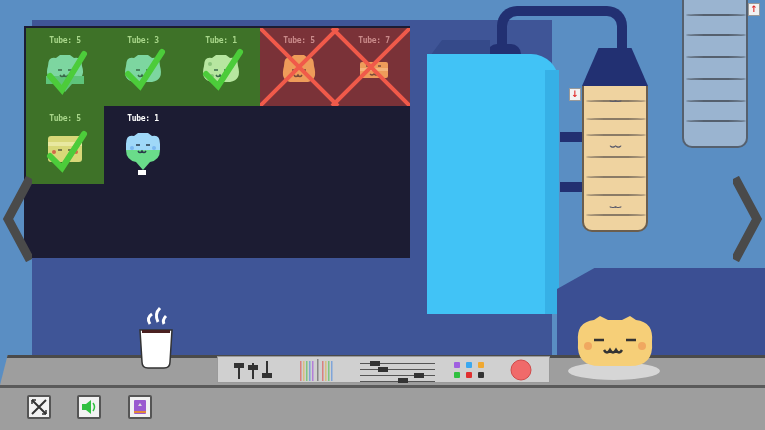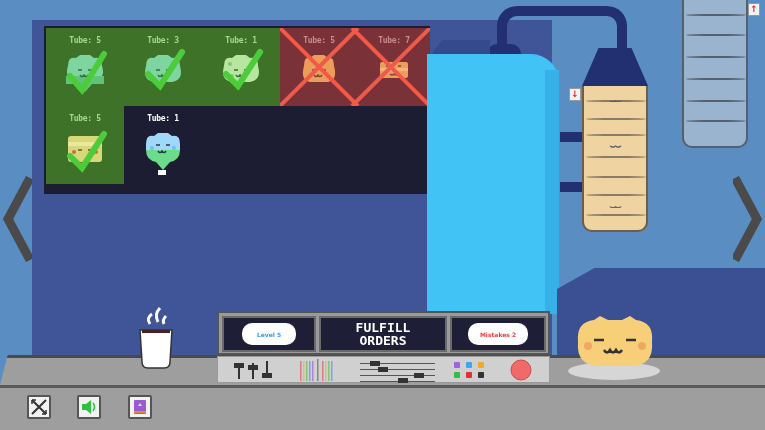--- a/index.html
+++ b/index.html
@@ -4,21 +4,21 @@
 <style>
   * { box-sizing: border-box; margin: 0; padding: 0; }
   html, body { width: 765px; height: 430px; overflow: hidden; background: #5b8fc3; font-family: "DejaVu Sans", sans-serif; }
   #stage { position: absolute; left: 0; top: 0; width: 765px; height: 430px; background: #5a8ec3; overflow: hidden; }
   .abs { position: absolute; }
 
   
   #wall { left: 32px; top: 20px; width: 520px; height: 340px; background: #3f5597; }
 
   
-  #board { left: 44px; top: 26px; width: 386px; height: 168px; background: #1c1c33; }
+  #board { left: 24px; top: 26px; width: 386px; height: 232px; background: #1c1c33; }
   .order { position: absolute; width: 78px; height: 78px; }
   .order.ok { background: #3e7228; }
   .order.bad { background: #7a3238; }
   .order.pending { background: transparent; }
   .order .tube { position: absolute; top: 8px; left: 0; width: 100%; text-align: center; font-size: 8px; font-family: "DejaVu Sans Mono", monospace; font-weight: bold; letter-spacing: -0.3px; }
   .order.ok .tube { color: #a8d68a; }
   .order.bad .tube { color: #c98a8a; }
   .order.pending .tube { color: #ffffff; }
   .order .critter { position: absolute; left: 50%; top: 22px; transform: translateX(-50%); }
   .order .mark { position: absolute; left: 0; top: 0; width: 100%; height: 100%; pointer-events: none; }
@@ -203,32 +203,20 @@
 
   <div class="abs" id="counter"></div>
   <div class="abs" id="counter-front"></div>
 
   <svg class="abs" style="left:136px;top:300px;" width="40" height="72" viewBox="0 0 40 72">
     <path d="M14 24 q-4 -6 2 -10 M22 22 q-4 -8 2 -14 M28 24 q-2 -4 2 -8" stroke="#fff" stroke-width="3" fill="none"></path>
     <path d="M4 30 L36 30 L34 62 Q34 68 28 68 L12 68 Q6 68 6 62 Z" fill="#fff" stroke="#333" stroke-width="1.5"></path>
     <rect x="6" y="30" width="28" height="3" fill="#4a2020"></rect>
   </svg>
 
-  <div class="abs" id="console">
-    <div class="cpanel" style="left:3px;width:94px;">
-      <div class="cloud" style="color:#3a9aee;">Level 5</div>
-    </div>
-    <div class="cpanel" id="fulfill" style="left:100px;width:128px;">
-      <span>FULFILL</span>
-      <span>ORDERS</span>
-    </div>
-    <div class="cpanel" style="left:231px;width:96px;">
-      <div class="cloud" style="color:#ee3a3a;width:60px;">Mistakes 2</div>
-    </div>
-  </div>
 
   <div class="abs" id="controls">
     <svg width="333" height="27" viewBox="0 0 333 27">
 
       <g>
         <rect x="20" y="6" width="2" height="16" fill="#333"></rect>
           <rect x="16" y="6" width="10" height="5" fill="#333"></rect>
         <rect x="34" y="6" width="2" height="16" fill="#333"></rect>
           <rect x="30" y="8" width="10" height="5" fill="#333"></rect>
         <rect x="48" y="4" width="2" height="16" fill="#333"></rect>

